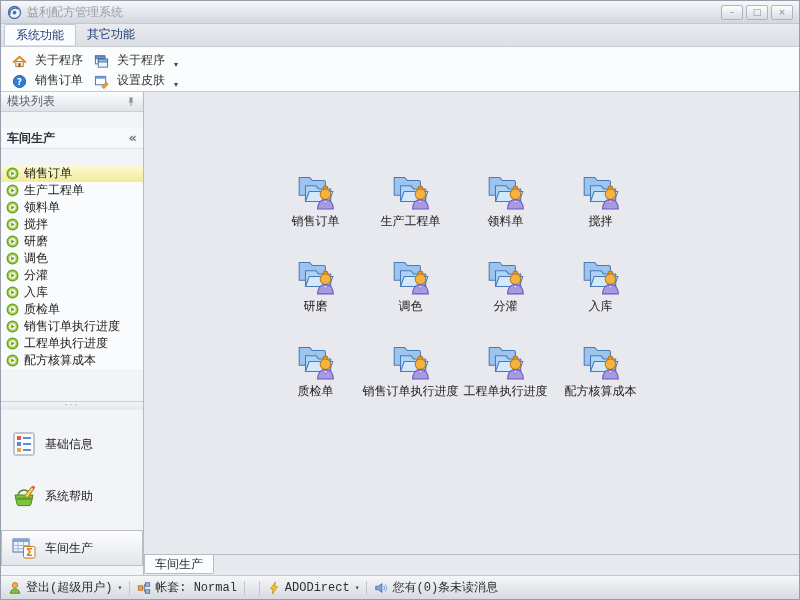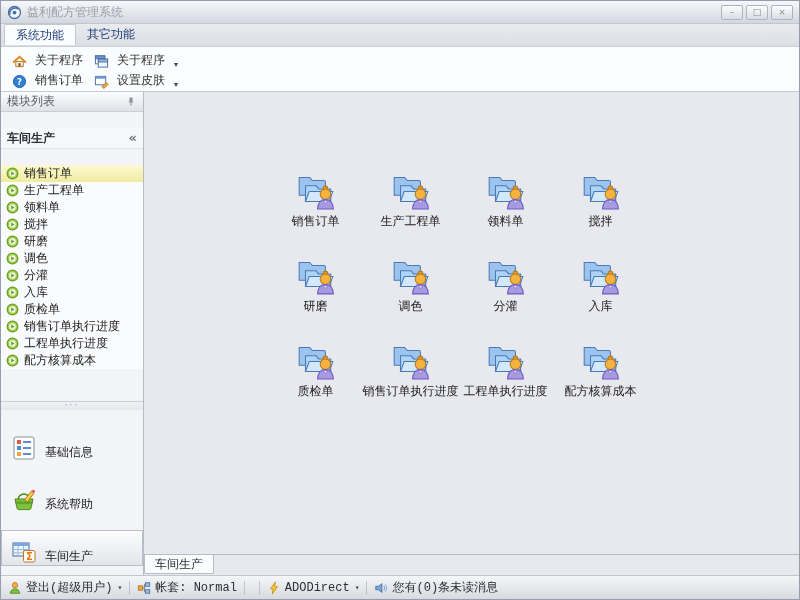--- a/index.html
+++ b/index.html
@@ -42,21 +42,21 @@
   .panel-title{height:20px;flex:0 0 auto;background:#f7f8fb;border-bottom:1px solid #dfe2e8;
     display:flex;align-items:center;padding:0 6px;font-weight:bold;color:#2b2f36;}
   .collapse-glyph{margin-left:auto;color:#6a6f78;font-size:13px;line-height:18px;}
   .module-list{background:#fafbfd;flex:0 0 auto;}
   .mod-item{height:17px;display:flex;align-items:center;padding-left:5px;gap:5px;color:#222;white-space:nowrap;}
   .mod-item.active{background:linear-gradient(#fcfad2,#f0eb9e);}
   .mod-item svg{width:13px;height:13px;flex:0 0 auto}
   .sb-spacer{flex:1}
   .sb-splitter{height:8px;flex:0 0 auto;border-top:1px solid #c9cdd4;background:linear-gradient(#f2f3f6,#e4e7ec);
     color:#9aa0aa;font-size:9px;line-height:6px;text-align:center;letter-spacing:2px;}
-  .nav-btn{height:36px;flex:0 0 auto;display:flex;align-items:flex-end;gap:8px;padding-left:9px;color:#222;
+  .nav-btn{height:36px;flex:0 0 auto;display:flex;align-items:center;gap:8px;padding-left:9px;color:#222;
     box-sizing:border-box;border:1px solid transparent;white-space:nowrap;}
   .nav-btn svg{width:26px;height:26px;flex:0 0 auto}
   .nav-btn.active{border-color:#b9bec8;background:linear-gradient(#fdfdfe,#e2e5ea);}
   
   .main{flex:1;display:flex;flex-direction:column;min-width:0;}
   .content{flex:1;background:#e8e9ee;overflow:hidden;}
   .grid{display:grid;grid-template-columns:repeat(4,95px);row-gap:25px;margin:78px 0 0 124px;}
   .cell{display:flex;flex-direction:column;align-items:center;}
   .cell svg{width:42px;height:40px}
   .cell .lbl{margin-top:3px;white-space:nowrap;color:#222;}

